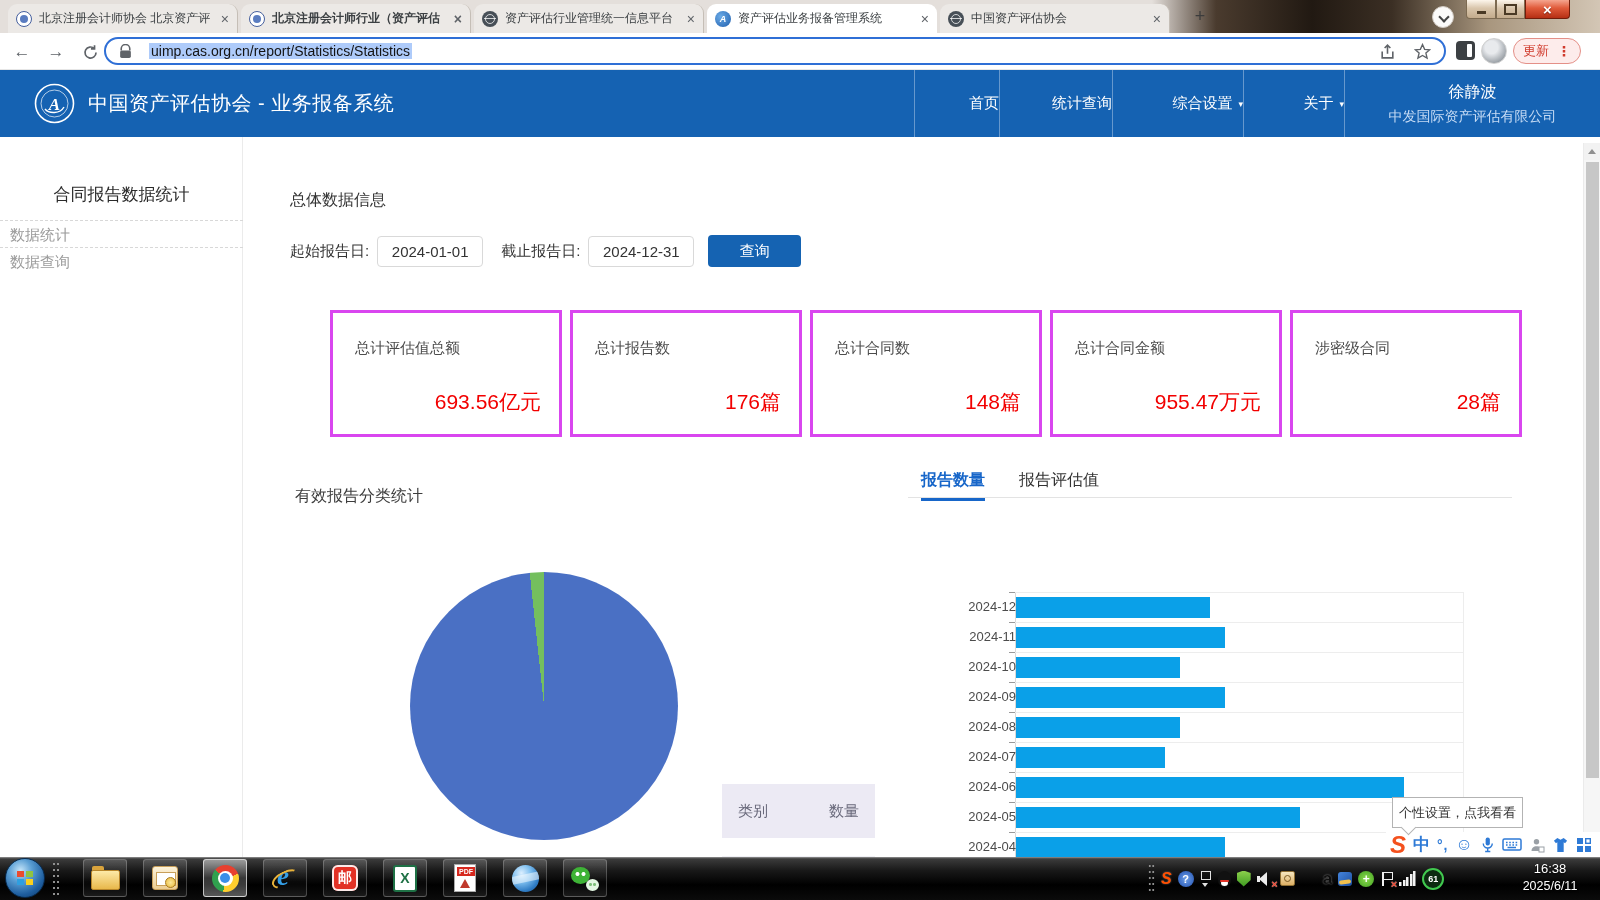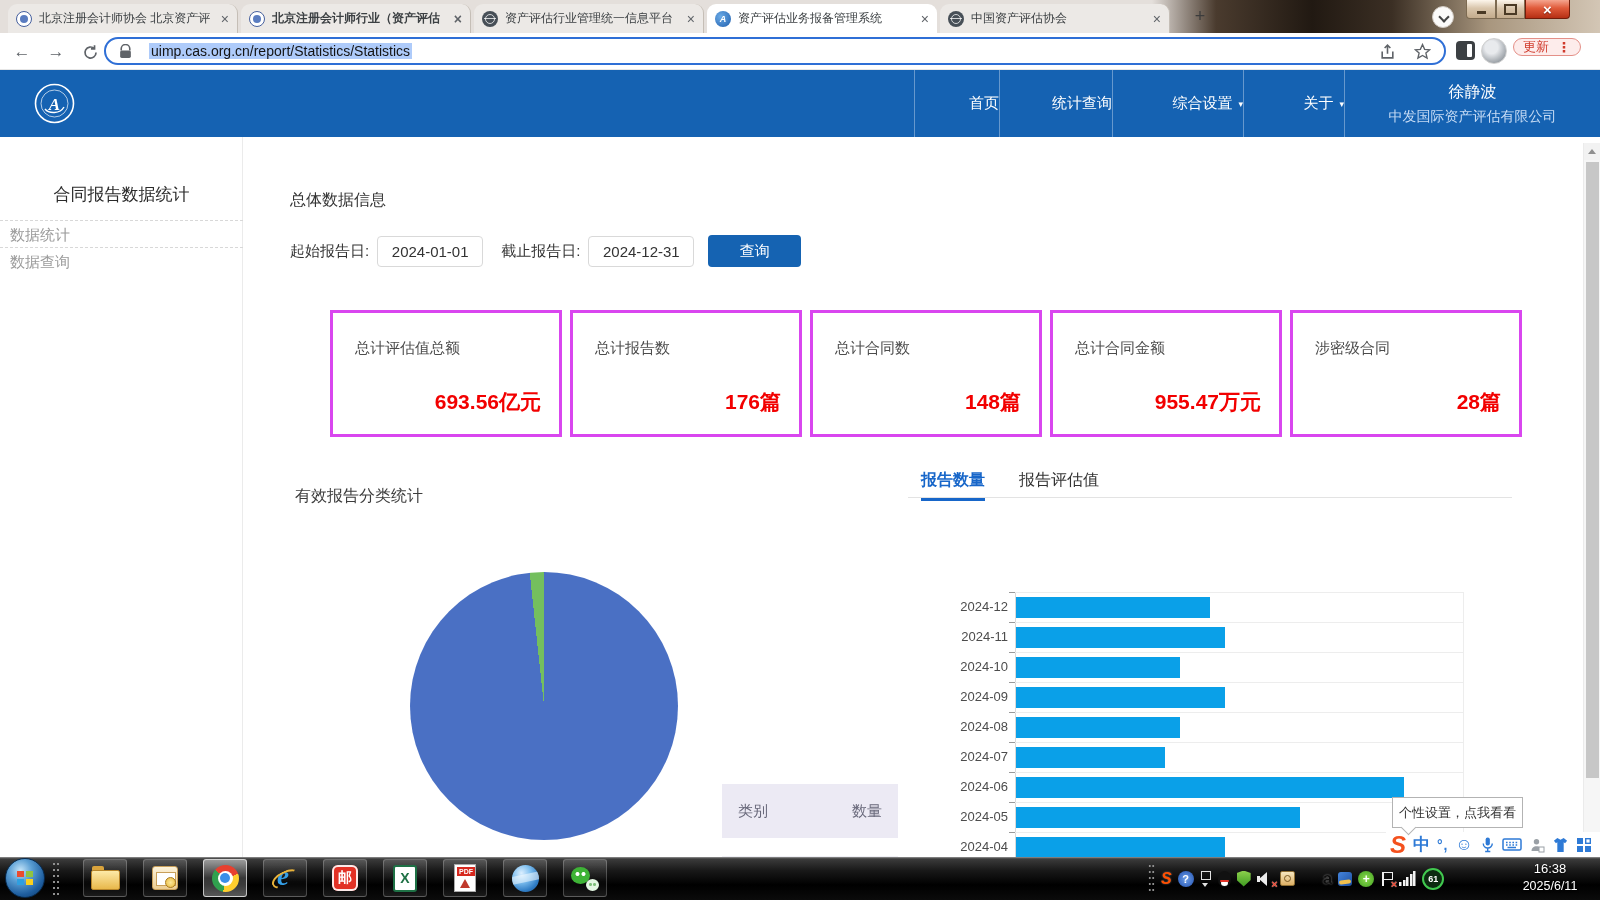--- a/index.html
+++ b/index.html
@@ -44,21 +44,21 @@
 .nav-ico { position:absolute; top:7px; width:24px; height:24px; display:flex; align-items:center; justify-content:center;
   font-size:17px; color:#5f6368; }
 .urlbar { position:absolute; left:104px; top:4px; width:1342px; height:28px; border:2px solid #2f6fd6; border-radius:15px;
   background:#fff; display:flex; align-items:center; padding:0 13px; }
 .url-text { margin-left:17px; font-size:14px; color:#141414; background:#aecbfa; padding:0 2px; white-space:nowrap; }
 .urlbar .spacer { flex:1; }
 .side-panel-ico { position:absolute; left:1456px; top:8px; width:19px; height:19px; border-radius:4px; background:#3c4043; }
 .side-panel-ico::after { content:''; position:absolute; right:3px; top:3px; bottom:3px; width:5px; background:#fff; border-radius:1px; }
 .avatar { position:absolute; left:1481px; top:5px; width:26px; height:26px; border-radius:50%;
   background:radial-gradient(circle at 40% 35%,#e8eaed 30%,#9aa0a6 75%); border:1px solid #cfcfcf; }
-.update-pill { position:absolute; left:1513px; top:5px; height:18px; padding:0 9px; border-radius:13px;
+.update-pill { position:absolute; left:1513px; top:5px; height:26px; padding:0 9px; border-radius:13px;
   border:1px solid #e49088; background:#fdeceb; display:flex; align-items:center; gap:8px; }
 .update-pill .u-label { color:#d03a2c; font-size:13px; }
 .update-pill .kebab { color:#d03a2c; font-size:14px; font-weight:bold; letter-spacing:0; line-height:10px; }
 
 
 .site-nav { position:absolute; top:70px; left:0; width:1600px; height:67px; background:#1562b2; }
 .logo { position:absolute; left:34px; top:13px; width:41px; height:41px; }
 .brand { position:absolute; left:88px; top:0; height:67px; display:flex; align-items:center;
   color:#fff; font-size:20px; letter-spacing:.5px; }
 .menu { position:absolute; right:0; top:0; height:67px; display:flex; }
@@ -81,41 +81,41 @@
 .filter-row { position:absolute; left:290px; top:235px; height:32px; display:flex; align-items:center; }
 .f-label { font-size:15px; color:#333; }
 .f-input { width:106px; height:31px; margin-left:8px; border:1px solid #d9d9d9; border-radius:4px;
   text-align:center; font-size:15px; color:#333; background:#fff; font-family:inherit; }
 .f-label2 { margin-left:18px; }
 .query-btn { margin-left:14px; width:93px; height:32px; background:#1563b2; color:#fff; border:none; border-radius:4px;
   font-size:15px; font-family:inherit; }
 .cards { position:absolute; left:330px; top:310px; display:flex; gap:8px; }
 .card { width:232px; height:127px; border:3px solid #d946ef; background:#fff; position:relative; }
 .card-t { margin:26px 0 0 22px; font-size:15px; color:#4c4c4c; }
-.card-v { position:absolute; right:18px; bottom:18px; font-size:21px; font-weight:bold; color:#f20000; }
+.card-v { position:absolute; right:18px; bottom:18px; font-size:21px; font-weight:normal; color:#f20000; }
 
 .pie-title { position:absolute; left:295px; top:486px; font-size:16px; color:#3d3d3d; }
 .pie { position:absolute; left:410px; top:572px; width:268px; height:268px; border-radius:50%; }
 
 .chart-tabs { position:absolute; left:921px; top:470px; display:flex; gap:34px; }
 .chart-tab { font-size:16px; color:#333; padding-bottom:7px; }
 .chart-tab.active { color:#1766c9; font-weight:bold; border-bottom:3px solid #1766c9; }
 .chart-tabs-line { position:absolute; left:908px; top:497px; width:604px; height:1px; background:#e3e3e3; }
 
 .bars { position:absolute; left:943px; top:592px; width:569px; height:265px; overflow:hidden; }
 .bars::before { content:''; position:absolute; left:72px; top:0; bottom:0; width:1px; background:#dadada; }
 .bars::after { content:''; position:absolute; left:520px; top:0; bottom:0; width:1px; background:#ededed; }
 .brow { position:relative; height:30px; }
 .brow .sep { position:absolute; left:72px; top:0; width:448px; border-top:1px solid #ededed; }
 .brow .tick { position:absolute; left:66px; top:0; width:6px; border-top:1px solid #999; }
-.brow .lbl { position:absolute; left:0; top:0; width:65px; height:30px; line-height:30px; text-align:right;
+.brow .lbl { position:absolute; left:8px; top:0; width:65px; height:30px; line-height:30px; text-align:right;
   font-size:13px; color:#4c4c4c; }
 .brow .bar { position:absolute; left:73px; top:5px; height:21px; background:#0aa0e8; }
 
-.mini-table { position:absolute; left:722px; top:784px; width:176px; }
+.mini-table { position:absolute; left:722px; top:784px; width:153px; }
 .thead { height:54px; background:#eceaf4; display:flex; align-items:center; justify-content:space-between;
   padding:0 16px; color:#68687a; font-size:15px; }
 .trow { height:19px; background:#fff; border-bottom:1px solid #f0f0f5; }
 
 .scrollbar { position:absolute; right:0; top:143px; width:17px; height:714px; background:#f6f6f6; border-left:1px solid #ebebeb; }
 .sb-up { height:17px; display:flex; align-items:center; justify-content:center; background:#f2f2f2; }
 .sb-up::after { content:''; width:0; height:0; border-left:4px solid transparent; border-right:4px solid transparent;
   border-bottom:5px solid #8f8f8f; }
 .sb-thumb { position:absolute; top:19px; left:2px; width:13px; height:616px; background:#c7c7c7; }
 
@@ -312,20 +312,21 @@
 
   <div class="site-nav">
     <div class="logo">
       <svg width="41" height="41" viewBox="0 0 41 41">
         <circle cx="20.5" cy="20.5" r="19" fill="none" stroke="#fff" stroke-width="1.6"></circle>
         <circle cx="20.5" cy="20.5" r="13.5" fill="none" stroke="#fff" stroke-width="0.8" opacity="0.85"></circle>
         <text x="20.5" y="27" font-size="17" font-style="italic" font-weight="bold" fill="#fff" text-anchor="middle" font-family="Liberation Serif,serif">A</text>
         <path d="M11 26c4 5 15 5 19-2" fill="none" stroke="#fff" stroke-width="1.4"></path>
       </svg>
     </div>
+    <div class="brand">中国资产评估协会 - 业务报备系统</div>
     <div class="menu" id="nav-menu">
         <div class="nav-item" style="width: 85px;">
           <span>首页</span>
         </div>
         <div class="nav-item" style="width: 113px;">
           <span>统计查询</span>
         </div>
         <div class="nav-item" style="width: 131px;">
           <span>综合设置</span>
           <span class="caret">▾</span>

